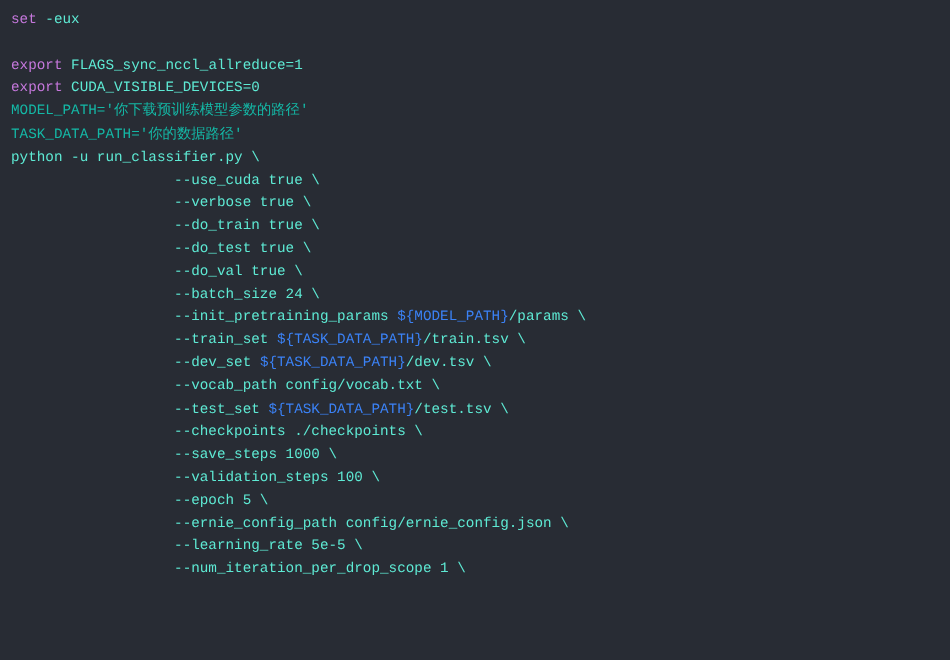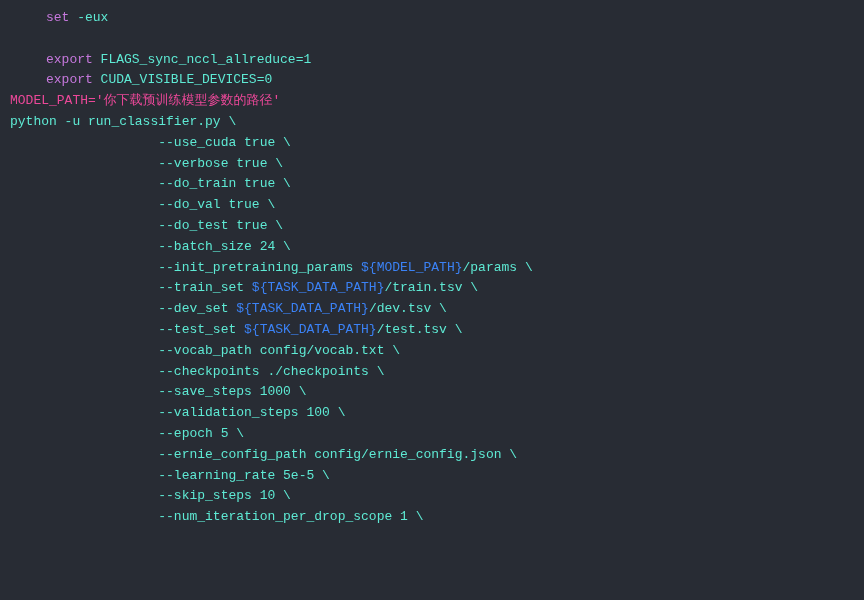--- a/index.html
+++ b/index.html
@@ -10,48 +10,48 @@
       line-height: 1.6;
       padding: 8px 10px;
       width: 864px;
       height: 600px;
       overflow: hidden;
     }
     .code-line {
       white-space: pre;
       color: #abb2bf;
     }
-    .keyword { color: #c678dd; margin-left: 36px; }
+    .keyword { color: #c678dd; }
     .command { color: #5eead4; }
-    .var-assign { color: #ec4899; }
+    .var-assign { color: #14b8a6; }
     .flag { color: #5eead4; }
     .path-var { color: #3b82f6; }
   </style>
 </head>
 <body>
 
 <div id="code-container">
     <div class="code-line"><span class="keyword">set</span><span class="command"> -eux</span></div>
     <div class="code-line">&nbsp;</div>
     <div class="code-line"><span class="keyword">export</span><span class="command"> FLAGS_sync_nccl_allreduce=1</span></div>
     <div class="code-line"><span class="keyword">export</span><span class="command"> CUDA_VISIBLE_DEVICES=0</span></div>
     <div class="code-line"><span class="var-assign">MODEL_PATH='你下载预训练模型参数的路径'</span></div>
+    <div class="code-line"><span class="var-assign">TASK_DATA_PATH='你的数据路径'</span></div>
     <div class="code-line"><span class="command">python -u run_classifier.py \</span></div>
     <div class="code-line"><span class="flag">                   --use_cuda true \</span></div>
     <div class="code-line"><span class="flag">                   --verbose true \</span></div>
     <div class="code-line"><span class="flag">                   --do_train true \</span></div>
+    <div class="code-line"><span class="flag">                   --do_test true \</span></div>
     <div class="code-line"><span class="flag">                   --do_val true \</span></div>
-    <div class="code-line"><span class="flag">                   --do_test true \</span></div>
     <div class="code-line"><span class="flag">                   --batch_size 24 \</span></div>
     <div class="code-line"><span class="flag">                   --init_pretraining_params </span><span class="path-var">${MODEL_PATH}</span><span class="flag">/params \</span></div>
     <div class="code-line"><span class="flag">                   --train_set </span><span class="path-var">${TASK_DATA_PATH}</span><span class="flag">/train.tsv \</span></div>
     <div class="code-line"><span class="flag">                   --dev_set </span><span class="path-var">${TASK_DATA_PATH}</span><span class="flag">/dev.tsv \</span></div>
+    <div class="code-line"><span class="flag">                   --vocab_path config/vocab.txt \</span></div>
     <div class="code-line"><span class="flag">                   --test_set </span><span class="path-var">${TASK_DATA_PATH}</span><span class="flag">/test.tsv \</span></div>
-    <div class="code-line"><span class="flag">                   --vocab_path config/vocab.txt \</span></div>
     <div class="code-line"><span class="flag">                   --checkpoints ./checkpoints \</span></div>
     <div class="code-line"><span class="flag">                   --save_steps 1000 \</span></div>
     <div class="code-line"><span class="flag">                   --validation_steps 100 \</span></div>
     <div class="code-line"><span class="flag">                   --epoch 5 \</span></div>
     <div class="code-line"><span class="flag">                   --ernie_config_path config/ernie_config.json \</span></div>
     <div class="code-line"><span class="flag">                   --learning_rate 5e-5 \</span></div>
-    <div class="code-line"><span class="flag">                   --skip_steps 10 \</span></div>
     <div class="code-line"><span class="flag">                   --num_iteration_per_drop_scope 1 \</span></div>
   </div>
 
 </body></html>

